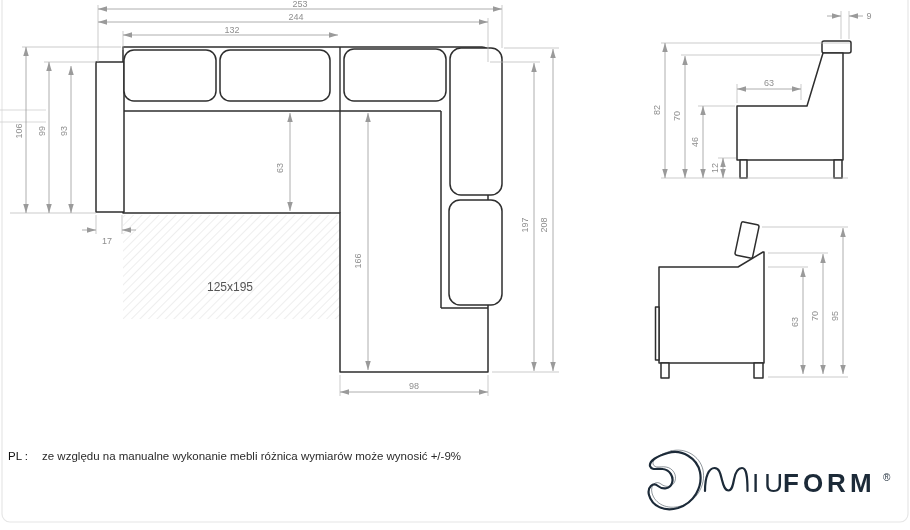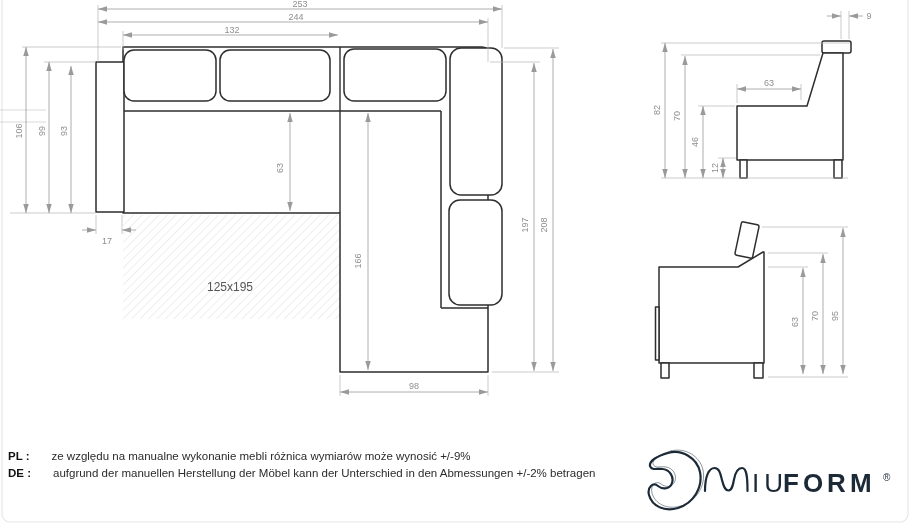--- a/index.html
+++ b/index.html
@@ -16,21 +16,21 @@
   .dt {font:9px "Liberation Sans",sans-serif;fill:#8f8f8f;}
   .area-label{font:12px "Liberation Sans",sans-serif;fill:#555;}
   .brand-thin{font:26px "Liberation Sans",sans-serif;fill:#1c2a38;letter-spacing:5px;}
   .brand-bold{font:bold 26px "Liberation Sans",sans-serif;fill:#1c2a38;letter-spacing:4px;}
   .brand-reg{font:10px "Liberation Sans",sans-serif;fill:#1c2a38;}
   .logo-stroke{stroke:#1c2a38;stroke-width:2.2;fill:none;stroke-linecap:round;stroke-linejoin:round;}
   .logo-echo{stroke:#1c2a38;stroke-width:.9;fill:none;opacity:.55;stroke-linecap:round;}
   
   .footer{position:absolute;left:8px;top:448px;width:640px;
           font-size:11.5px;line-height:17px;color:#2b2b2b;}
-  .footer .lang{font-weight:bold;color:#111;margin-right:22px;}
+  .footer .lang{font-weight:normal;color:#111;margin-right:14px;}
 </style>
 </head>
 <body>
 
 <div id="stage">
 
 <svg width="910" height="530" viewBox="0 0 910 530">
   <defs>
     <marker id="arr" markerUnits="userSpaceOnUse" markerWidth="9" markerHeight="5.5" viewBox="0 0 9 5.5" refX="9" refY="2.75" orient="auto-start-reverse">
       <path d="M0 0 L9 2.75 L0 5.5 Z" fill="#9a9a9a"></path>
@@ -182,18 +182,15 @@
     <text class="brand-thin" x="752" y="492">IU</text>
     <text class="brand-bold" x="783" y="492">FORM</text>
     <text class="brand-reg" x="883" y="481">®</text>
   </g>
 </svg>
 
 <div class="footer">
   <div class="note-line">
     <span class="lang">PL :</span><span>ze względu na manualne wykonanie mebli różnica wymiarów może wynosić +/-9%</span>
   </div>
-  <div class="note-line">
-    <span class="lang">DE :</span><span>aufgrund der manuellen Herstellung der Möbel kann der Unterschied in den Abmessungen +/-2% betragen</span>
-  </div>
 </div>
 
 </div>
 
 </body></html>

